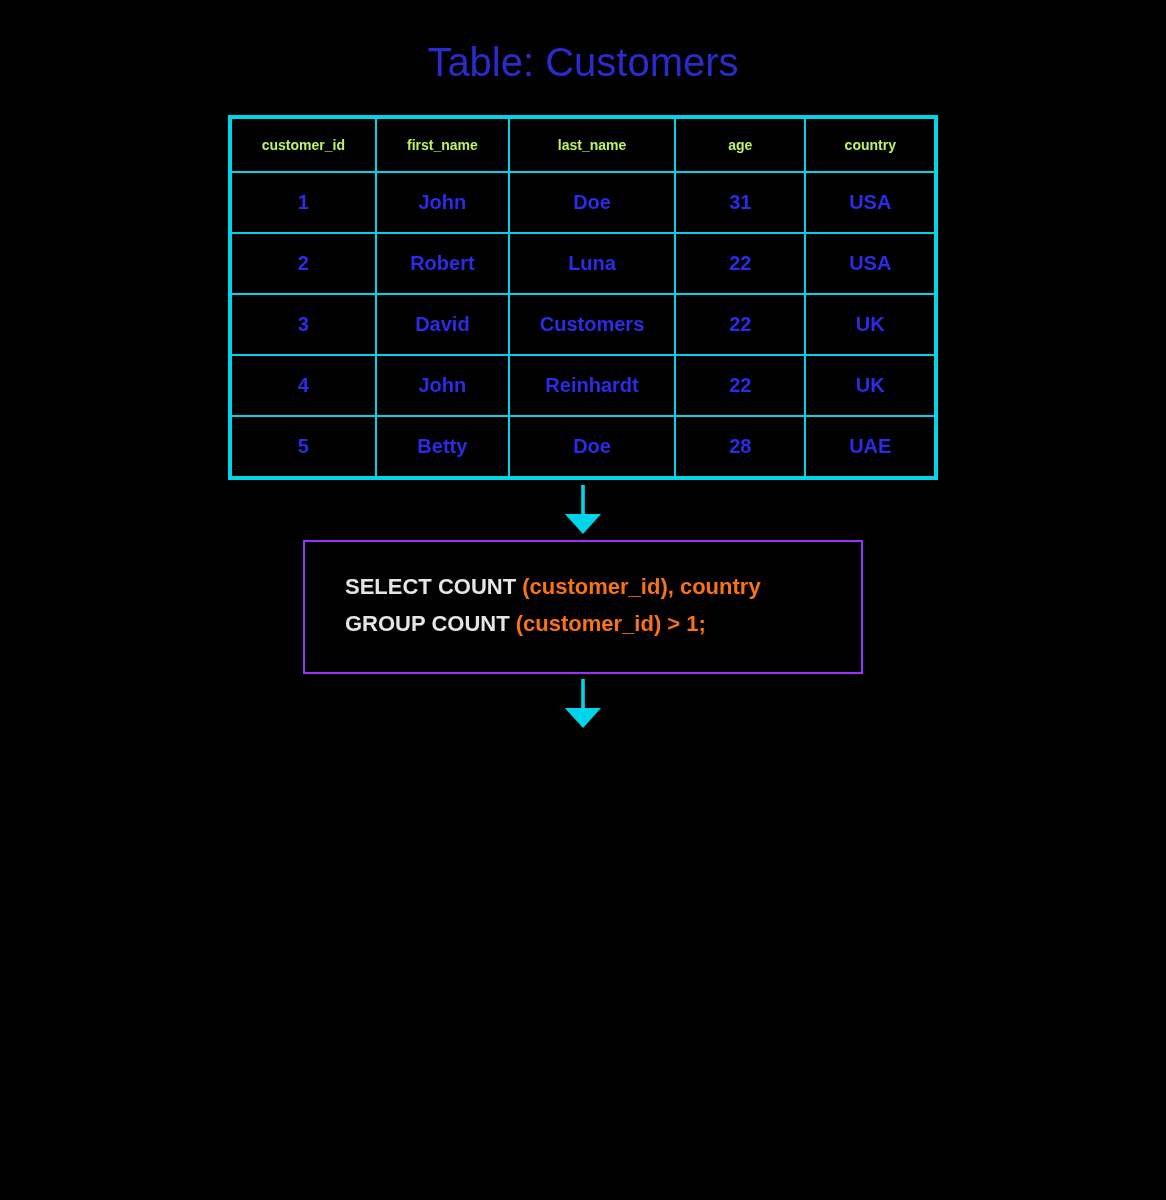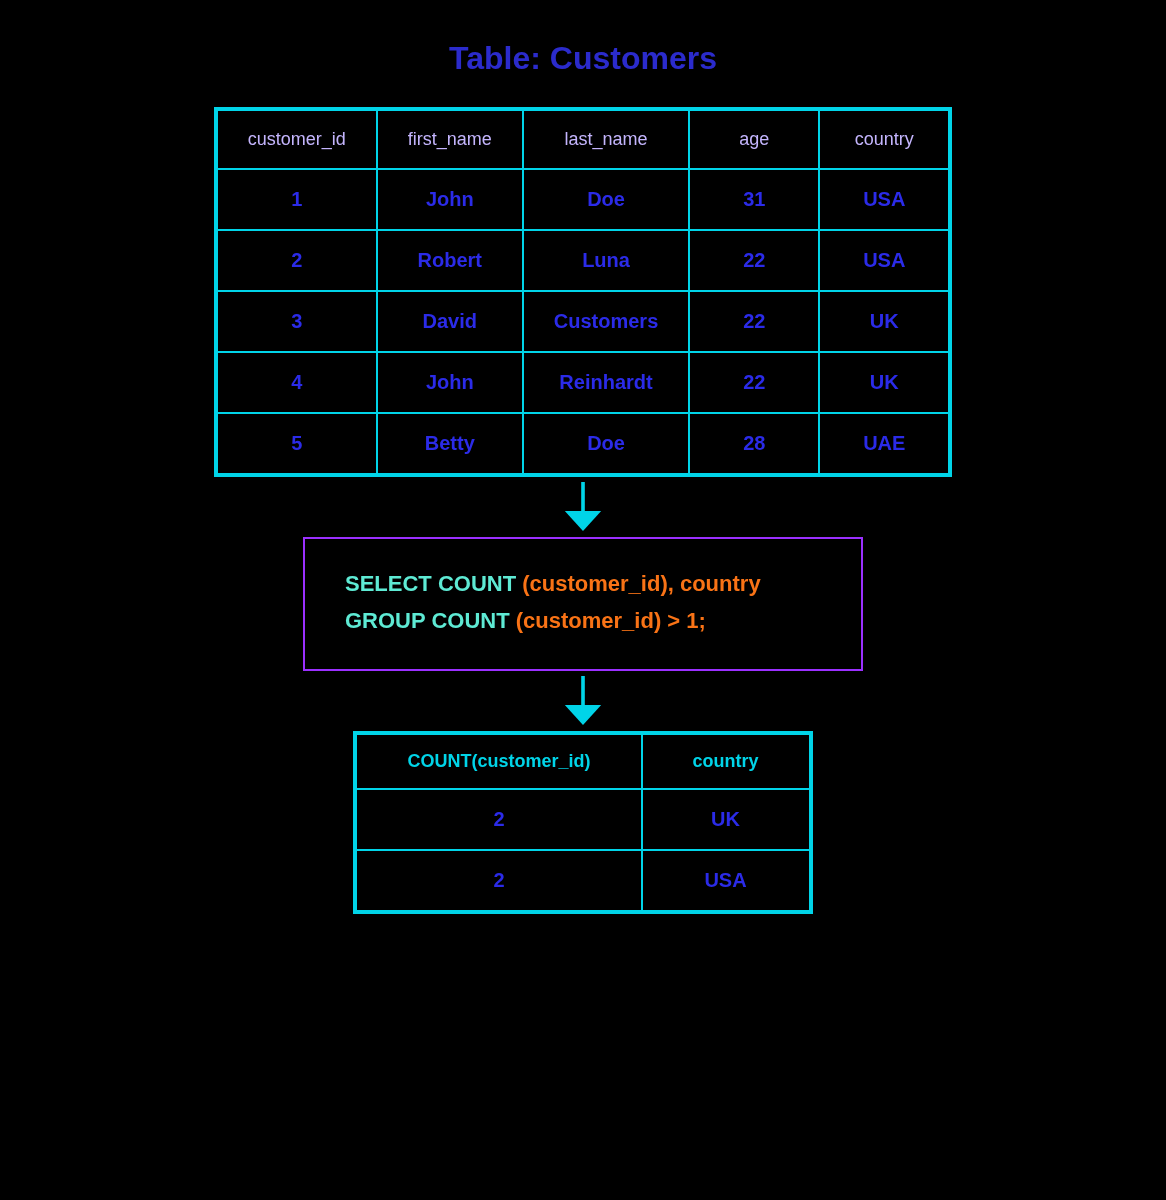--- a/index.html
+++ b/index.html
@@ -14,41 +14,41 @@
       width: 1166px;
       min-height: 1200px;
       display: flex;
       flex-direction: column;
       align-items: center;
       padding: 40px 20px;
     }
 
     .page-title {
       color: #1a1a6e;
-      font-size: 32px;
-      font-weight: bold;
+      font-size: 40px;
+      font-weight: normal;
       margin-bottom: 30px;
       color: #2b2bcc;
     }
 
     
     .customers-table-wrapper {
       border: 2.5px solid #00d4e8;
       margin-bottom: 0;
     }
 
     table {
       border-collapse: collapse;
       background: #000;
     }
 
     .customers-table th {
-      color: #c4b5fd;
-      font-size: 18px;
-      font-weight: normal;
+      color: #bef264;
+      font-size: 14px;
+      font-weight: bold;
       padding: 18px 30px;
       border: 2px solid #00d4e8;
       text-align: center;
       min-width: 130px;
     }
 
     .customers-table td {
       color: #2b2be8;
       font-size: 20px;
       font-weight: bold;
@@ -81,21 +81,21 @@
     }
 
     .sql-line {
       font-size: 22px;
       font-weight: bold;
       margin-bottom: 4px;
       line-height: 1.5;
     }
 
     .sql-keyword {
-      color: #5eead4;
+      color: #e5e5e5;
     }
 
     .sql-text {
       color: #f97316;
     }
 
     
     .result-table-wrapper {
       border: 2.5px solid #00d4e8;
       margin-top: 0;
@@ -206,36 +206,14 @@
     </div>
   </div>
 
   <div class="arrow-down">
     <svg viewBox="0 0 40 55" fill="none" xmlns="http://www.w3.org/2000/svg">
       <line x1="20" y1="0" x2="20" y2="38" stroke="#00d4e8" stroke-width="4"></line>
       <polygon points="0,32 20,54 40,32" fill="#00d4e8"></polygon>
     </svg>
   </div>
 
-  <div class="result-table-wrapper">
-    <table class="result-table">
-      <thead>
-        <tr>
-
-        <th>COUNT(customer_id)</th>
-            <th>country</th>
-          </tr>
-      </thead>
-      <tbody id="result-tbody">
-
-      <tr>
-            <td>2</td>
-            <td>UK</td>
-          </tr>
-          <tr>
-            <td>2</td>
-            <td>USA</td>
-          </tr>
-        </tbody>
-    </table>
-  </div>
 
 </div>
 
 </body></html>

